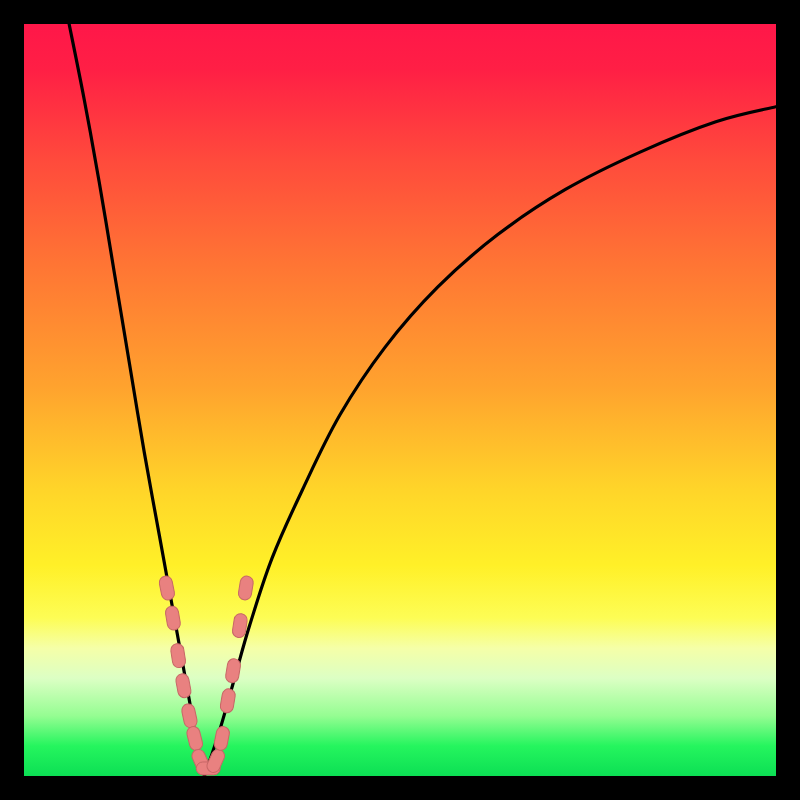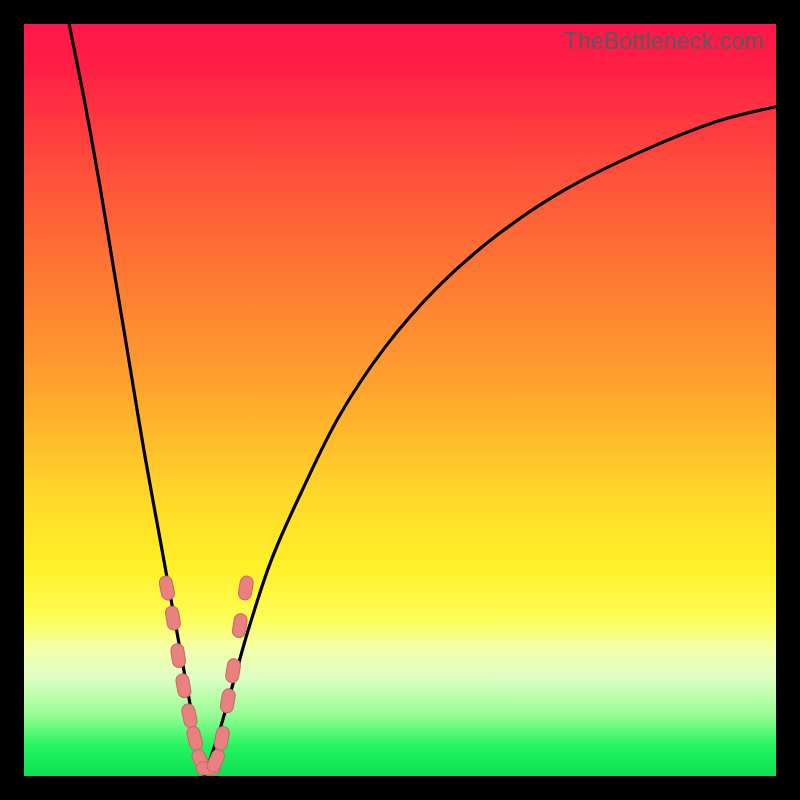--- a/index.html
+++ b/index.html
@@ -58,21 +58,20 @@
     top: 0;
     width: 752px;
     height: 752px;
   }
 </style>
 </head>
 <body>
 
 <div class="frame">
   <div class="plot">
-    <div class="brand">TheBottleneck.com</div>
     <svg class="curves" viewBox="0 0 752 752" preserveAspectRatio="none">
       <path d="M 45.12 0.00 C 47.83 13.54, 54.75 46.77, 60.16 75.20 C 65.57 103.63, 69.79 126.79, 75.20 157.92 C 80.61 189.05, 84.83 215.67, 90.24 248.16 C 95.65 280.65, 99.87 305.91, 105.28 338.40 C 110.69 370.89, 114.91 397.51, 120.32 428.64 C 125.73 459.77, 129.95 481.58, 135.36 511.36 C 140.77 541.14, 144.99 564.30, 150.40 594.08 C 155.81 623.86, 161.38 653.79, 165.44 676.80 C 169.50 699.81, 170.25 708.38, 172.96 721.92 C 175.67 735.46, 179.13 746.59, 180.48 752.00" fill="none" stroke="#000" stroke-width="3.2" stroke-linecap="round"></path>
       <path d="M 180.48 752.00 C 183.19 743.88, 190.11 724.48, 195.52 706.88 C 200.93 689.28, 205.15 673.19, 210.56 654.24 C 215.97 635.29, 218.83 623.26, 225.60 601.60 C 232.37 579.94, 238.68 558.28, 248.16 533.92 C 257.64 509.56, 266.06 491.96, 278.24 466.24 C 290.42 440.52, 300.95 416.76, 315.84 391.04 C 330.73 365.32, 343.36 346.37, 360.96 323.36 C 378.56 300.35, 393.30 283.50, 413.60 263.20 C 433.90 242.90, 450.75 228.16, 473.76 210.56 C 496.77 192.96, 515.72 180.33, 541.44 165.44 C 567.16 150.55, 589.57 140.02, 616.64 127.84 C 643.71 115.66, 667.48 105.88, 691.84 97.76 C 716.20 89.64, 741.17 85.43, 752.00 82.72" fill="none" stroke="#000" stroke-width="3.2" stroke-linecap="round"></path>
       <g>
           <rect x="-12.00" y="-6.50" width="24" height="13" rx="6.5" ry="6.5" fill="#e98180" stroke="#c76766" stroke-width="1" transform="translate(142.88 564.00) rotate(78.7)"></rect>
           <rect x="-12.00" y="-6.50" width="24" height="13" rx="6.5" ry="6.5" fill="#e98180" stroke="#c76766" stroke-width="1" transform="translate(148.90 594.08) rotate(80.5)"></rect>
           <rect x="-12.00" y="-6.50" width="24" height="13" rx="6.5" ry="6.5" fill="#e98180" stroke="#c76766" stroke-width="1" transform="translate(154.16 631.68) rotate(81.2)"></rect>
           <rect x="-12.00" y="-6.50" width="24" height="13" rx="6.5" ry="6.5" fill="#e98180" stroke="#c76766" stroke-width="1" transform="translate(159.42 661.76) rotate(79.4)"></rect>
           <rect x="-12.00" y="-6.50" width="24" height="13" rx="6.5" ry="6.5" fill="#e98180" stroke="#c76766" stroke-width="1" transform="translate(165.44 691.84) rotate(77.9)"></rect>
           <rect x="-12.00" y="-6.50" width="24" height="13" rx="6.5" ry="6.5" fill="#e98180" stroke="#c76766" stroke-width="1" transform="translate(170.70 714.40) rotate(76.0)"></rect>

